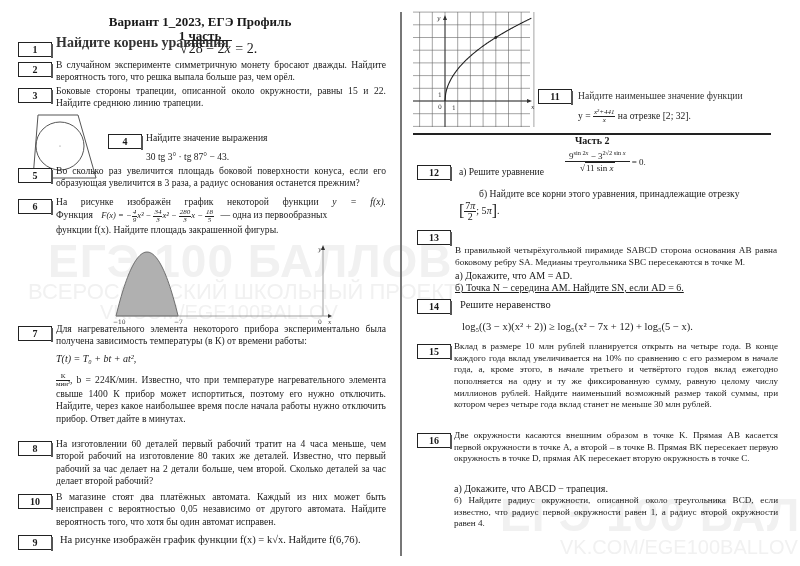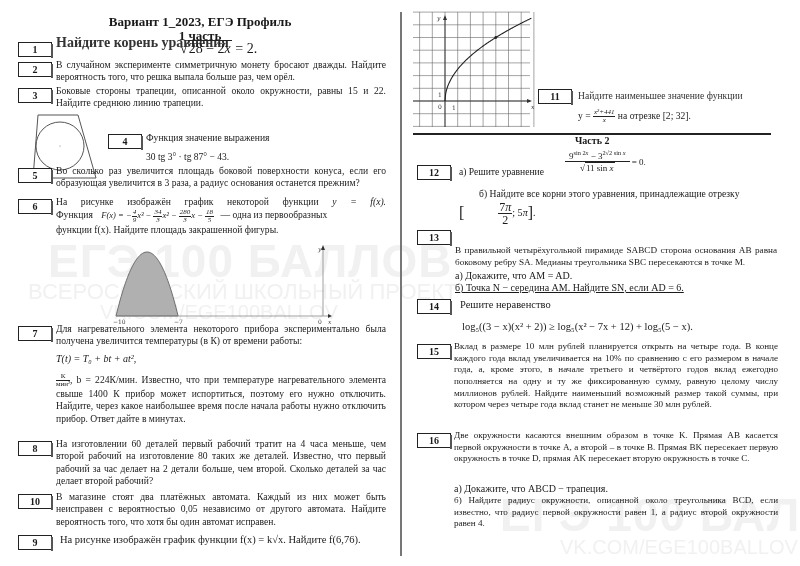--- a/index.html
+++ b/index.html
@@ -66,21 +66,21 @@
   <div class="txt" style="left:56px; top:77px; width:330px;margin-top:8px;">Боковые стороны трапеции, описанной около окружности, равны 15 и 22. Найдите среднюю линию трапеции.</div>
   <svg class="abs" style="left:30px; top:112px; z-index:1;" width="72" height="72">
     <polygon points="8,3 48,3 66,66 3,66" fill="none" stroke="#555" stroke-width="1"></polygon>
     <circle cx="30" cy="34" r="24" fill="none" stroke="#555" stroke-width="1"></circle>
     <circle cx="30" cy="34" r="0.6" fill="#777"></circle>
   </svg>
 </div>
 
 <div>
   <div class="numbox" style="left:108px; top:134px;">4</div>
-  <div class="txt" style="left:146px; top:132px;">Функция значение выражения</div>
+  <div class="txt" style="left:146px; top:132px;">Найдите значение выражения</div>
   <div class="txt math" style="left:146px; top:151px; font-size:9.5px;">30 tg 3° · tg 87° − 43.</div>
 </div>
 
 <div>
   <div class="numbox" style="left:18px; top:168px;">5</div>
   <div class="txt" style="left:56px; top:165px; width:330px;">Во сколько раз увеличится площадь боковой поверхности конуса, если его образующая увеличится в 3 раза, а радиус основания останется прежним?</div>
 </div>
 
 <div>
   <div class="numbox" style="left:18px; top:199px;">6</div>
@@ -103,21 +103,21 @@
     <text x="208" y="7" font-size="6" fill="#444" font-style="italic">y</text>
     <text x="218" y="80" font-size="6" fill="#444" font-style="italic">x</text>
     <text x="3" y="80" font-size="6" fill="#444">−10</text>
     <text x="64" y="80" font-size="6" fill="#444">−7</text>
     <text x="208" y="80" font-size="6" fill="#444">0</text>
   </svg>
 </div>
 
 <div>
   <div class="numbox" style="left:18px; top:326px;">7</div>
-  <div class="txt" style="left:56px; top:323px; width:330px;">Для нагревательного элемента некоторого прибора экспериментально была получена увеличится температуры (в К) от времени работы:</div>
+  <div class="txt" style="left:56px; top:323px; width:330px;">Для нагревательного элемента некоторого прибора экспериментально была получена зависимость температуры (в К) от времени работы:</div>
   <div class="txt math i" style="left:56px; top:353px; font-size:10px;">T(t) = T₀ + bt + at²,</div>
   <div class="txt" style="left:56px; top:373px; width:330px;">
     <span class="frac small"><span class="num">К</span><span>мин²</span></span><span>, b = 224К/мин. Известно, что при температуре нагревательного элемента свыше 1400 К прибор может испортиться, поэтому его нужно отключить. Найдите, через какое наибольшее время после начала работы нужно отключить прибор. Ответ дайте в минутах.</span>
   </div>
 </div>
 
 <div>
   <div class="numbox" style="left:18px; top:441px;">8</div>
   <div class="txt" style="left:56px; top:438px; width:330px;">На изготовлении 60 деталей первый рабочий тратит на 4 часа меньше, чем второй рабочий на изготовление 80 таких же деталей. Известно, что первый рабочий за час делает на 2 детали больше, чем второй. Сколько деталей за час делает второй рабочий?</div>
 </div>
@@ -185,21 +185,21 @@
   <div class="txt" style="left:459px; top:166px;">а) Решите уравнение</div>
   <div class="txt math" style="left:565px; top:152px; font-size:9px;">
     <span class="frac">
       <span class="num" style="padding:0 4px;">9<sup>sin 2<i>x</i></sup> − 3<sup>2√2 sin <i>x</i></sup></span>
       <span style="padding-top:2px;">√<span class="sqrt">11 sin <i>x</i></span></span>
     </span>
     <span>= 0.</span>
   </div>
   <div class="txt" style="left:459px; top:188px;padding-left:20px;">б) Найдите все корни этого уравнения, принадлежащие отрезку</div>
   <div class="txt math" style="left:459px; top:201px; font-size:10px;">
-    <span style="font-size:16px; vertical-align:middle;">[</span><span class="frac small" style="font-size:12px;margin-left:34px;"><span class="num">7<i>π</i></span><span>2</span></span>; 5<i>π</i><span style="font-size:16px; vertical-align:middle;">]</span>.
+    <span style="font-size:16px; vertical-align:middle;">[</span><span class="frac small" style="font-size:10px;"><span class="num">7<i>π</i></span><span>2</span></span>; 5<i>π</i><span style="font-size:16px; vertical-align:middle;">]</span>.
   </div>
 </div>
 
 <div>
   <div class="numbox" style="left:417px; top:230px;">13</div>
   <div class="txt" style="left:455px; top:228px; width:322px; font-size:9.2px;margin-top:17px;">В правильной четырёхугольной пирамиде SABCD сторона основания AB равна боковому ребру SA. Медианы треугольника SBC пересекаются в точке M.</div>
   <div class="txt" style="left:455px; top:270px; font-size:10px;">а) Докажите, что AM = AD.</div>
   <div class="txt" style="left:455px; top:282px; font-size:10px;text-decoration:underline;">б) Точка N − середина AM. Найдите SN, если AD = 6.</div>
 </div>
 

